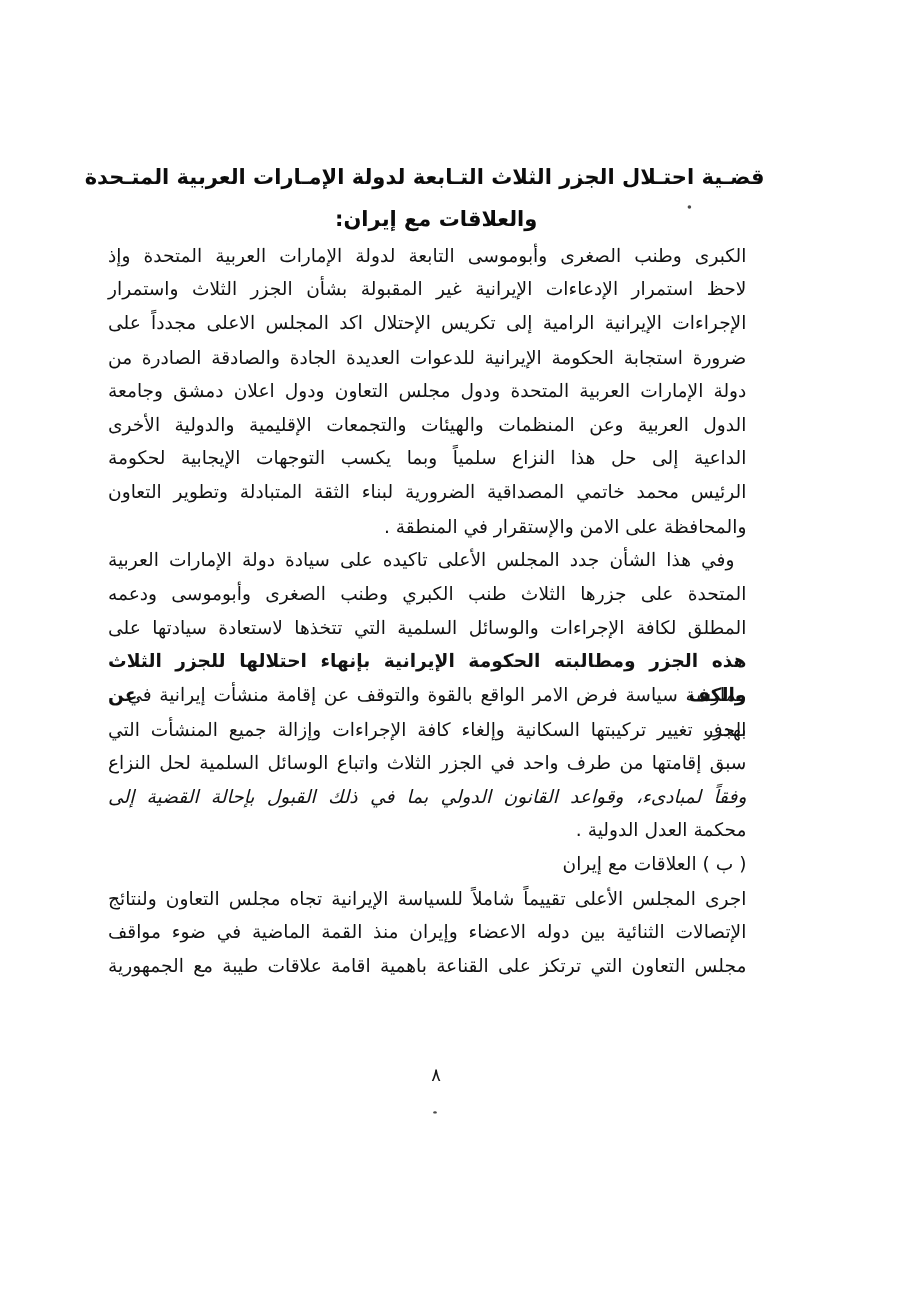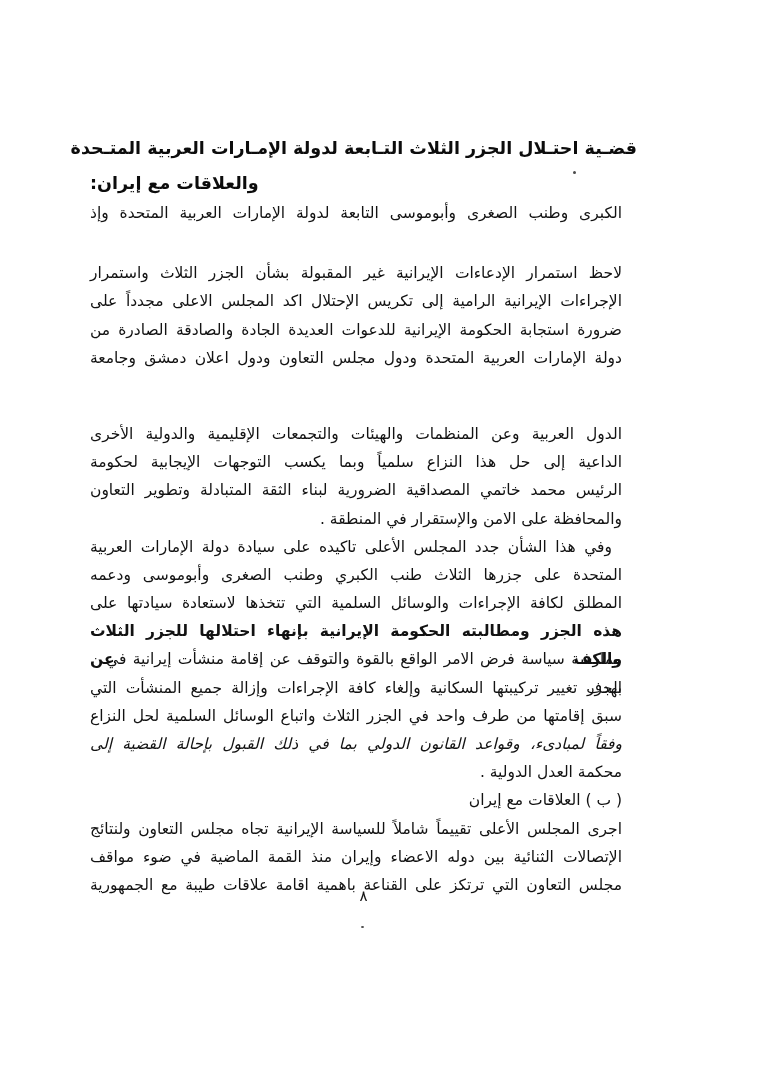--- a/index.html
+++ b/index.html
@@ -24,21 +24,21 @@
     }
     .heading-block {
       top: 131px;
     }
     .heading-line {
       display: block;
       font-weight: 700;
       font-size: 17.5px;
       line-height: 35px;
       color: #0c0c0c;
-      text-align: left;
+      text-align: center;
       white-space: nowrap;
       direction: rtl;
     }
     .body-block {
       top: 199px;
     }
     .body-line {
       display: block;
       height: 28.2px;
       line-height: 28.2px;
@@ -80,25 +80,25 @@
 
 <div class="page">
 
   <div class="text-block heading-block">
     <span class="heading-line">قضـية احتـلال الجزر الثلاث التـابعة لدولة الإمـارات العربية المتـحدة</span>
     <span class="heading-line">والعلاقات مع إيران:</span>
   </div>
 
   <div class="text-block body-block">
       <div class="body-line just" style="padding-right: 15px;">الكبرى وطنب الصغرى وأبوموسى التابعة لدولة الإمارات العربية المتحدة وإذ</div>
-      <div class="body-line just" style="padding-right: 15px; margin-top: 32px;">لاحظ استمرار الإدعاءات الإيرانية غير المقبولة بشأن الجزر الثلاث واستمرار</div>
+      <div class="body-line just" style="padding-right: 15px;">لاحظ استمرار الإدعاءات الإيرانية غير المقبولة بشأن الجزر الثلاث واستمرار</div>
       <div class="body-line just" style="padding-right: 15px;">الإجراءات الإيرانية الرامية إلى تكريس الإحتلال اكد المجلس الاعلى مجدداً على</div>
       <div class="body-line just" style="padding-right: 15px;">ضرورة استجابة الحكومة الإيرانية للدعوات العديدة الجادة والصادقة الصادرة من</div>
       <div class="body-line just" style="padding-right: 15px;">دولة الإمارات العربية المتحدة ودول مجلس التعاون ودول اعلان دمشق وجامعة</div>
-      <div class="body-line just" style="padding-right: 15px; margin-top: 48px;">الدول العربية وعن المنظمات والهيئات والتجمعات الإقليمية والدولية الأخرى</div>
+      <div class="body-line just" style="padding-right: 15px;">الدول العربية وعن المنظمات والهيئات والتجمعات الإقليمية والدولية الأخرى</div>
       <div class="body-line just" style="padding-right: 15px;">الداعية إلى حل هذا النزاع سلمياً وبما يكسب التوجهات الإيجابية لحكومة</div>
       <div class="body-line just" style="padding-right: 15px;">الرئيس محمد خاتمي المصداقية الضرورية لبناء الثقة المتبادلة وتطوير التعاون</div>
       <div class="body-line endline" style="padding-right: 15px;">والمحافظة على الامن والإستقرار في المنطقة .</div>
       <div class="body-line just" style="padding-right: 25px;">وفي هذا الشأن جدد المجلس الأعلى تاكيده على سيادة دولة الإمارات العربية</div>
       <div class="body-line just" style="padding-right: 15px;">المتحدة على جزرها الثلاث طنب الكبري وطنب الصغرى وأبوموسى ودعمه</div>
       <div class="body-line just" style="padding-right: 15px;">المطلق لكافة الإجراءات والوسائل السلمية التي تتخذها لاستعادة سيادتها على</div>
       <div class="body-line just" style="padding-right: 15px; font-weight: bold;">هذه الجزر ومطالبته الحكومة الإيرانية بإنهاء احتلالها للجزر الثلاث والكف عن</div>
       <div class="body-line just" style="padding-right: 15px; margin-left: 16px;">ممارسة سياسة فرض الامر الواقع بالقوة والتوقف عن إقامة منشأت إيرانية في الجزر</div>
       <div class="body-line just" style="padding-right: 15px;">بهدف تغيير تركيبتها السكانية وإلغاء كافة الإجراءات وإزالة جميع المنشأت التي</div>
       <div class="body-line just" style="padding-right: 15px;">سبق إقامتها من طرف واحد في الجزر الثلاث واتباع الوسائل السلمية لحل النزاع</div>

